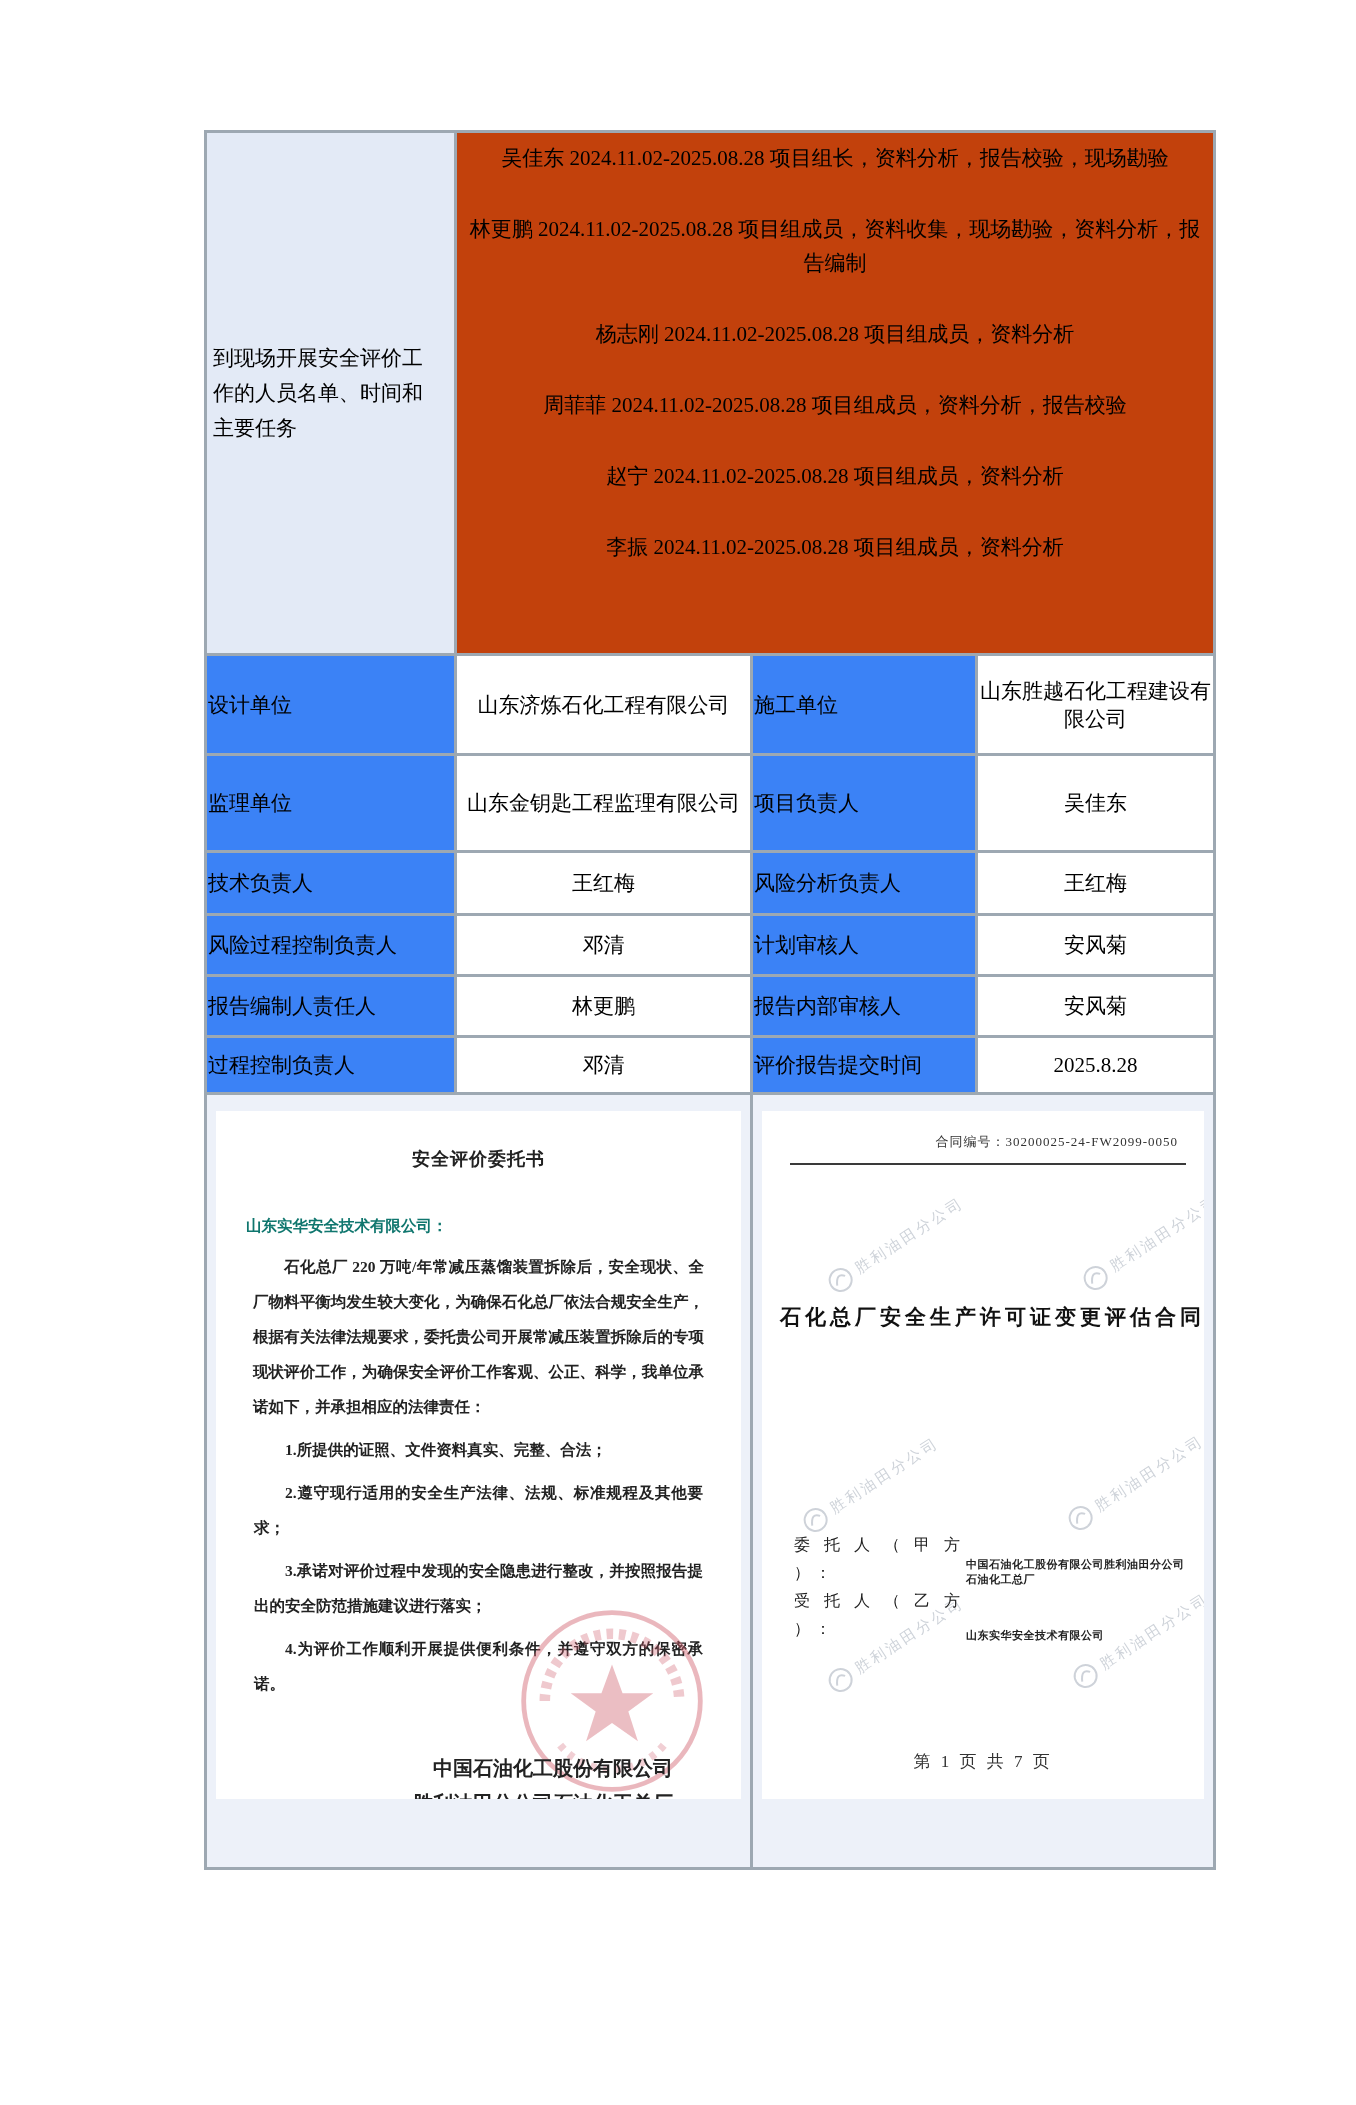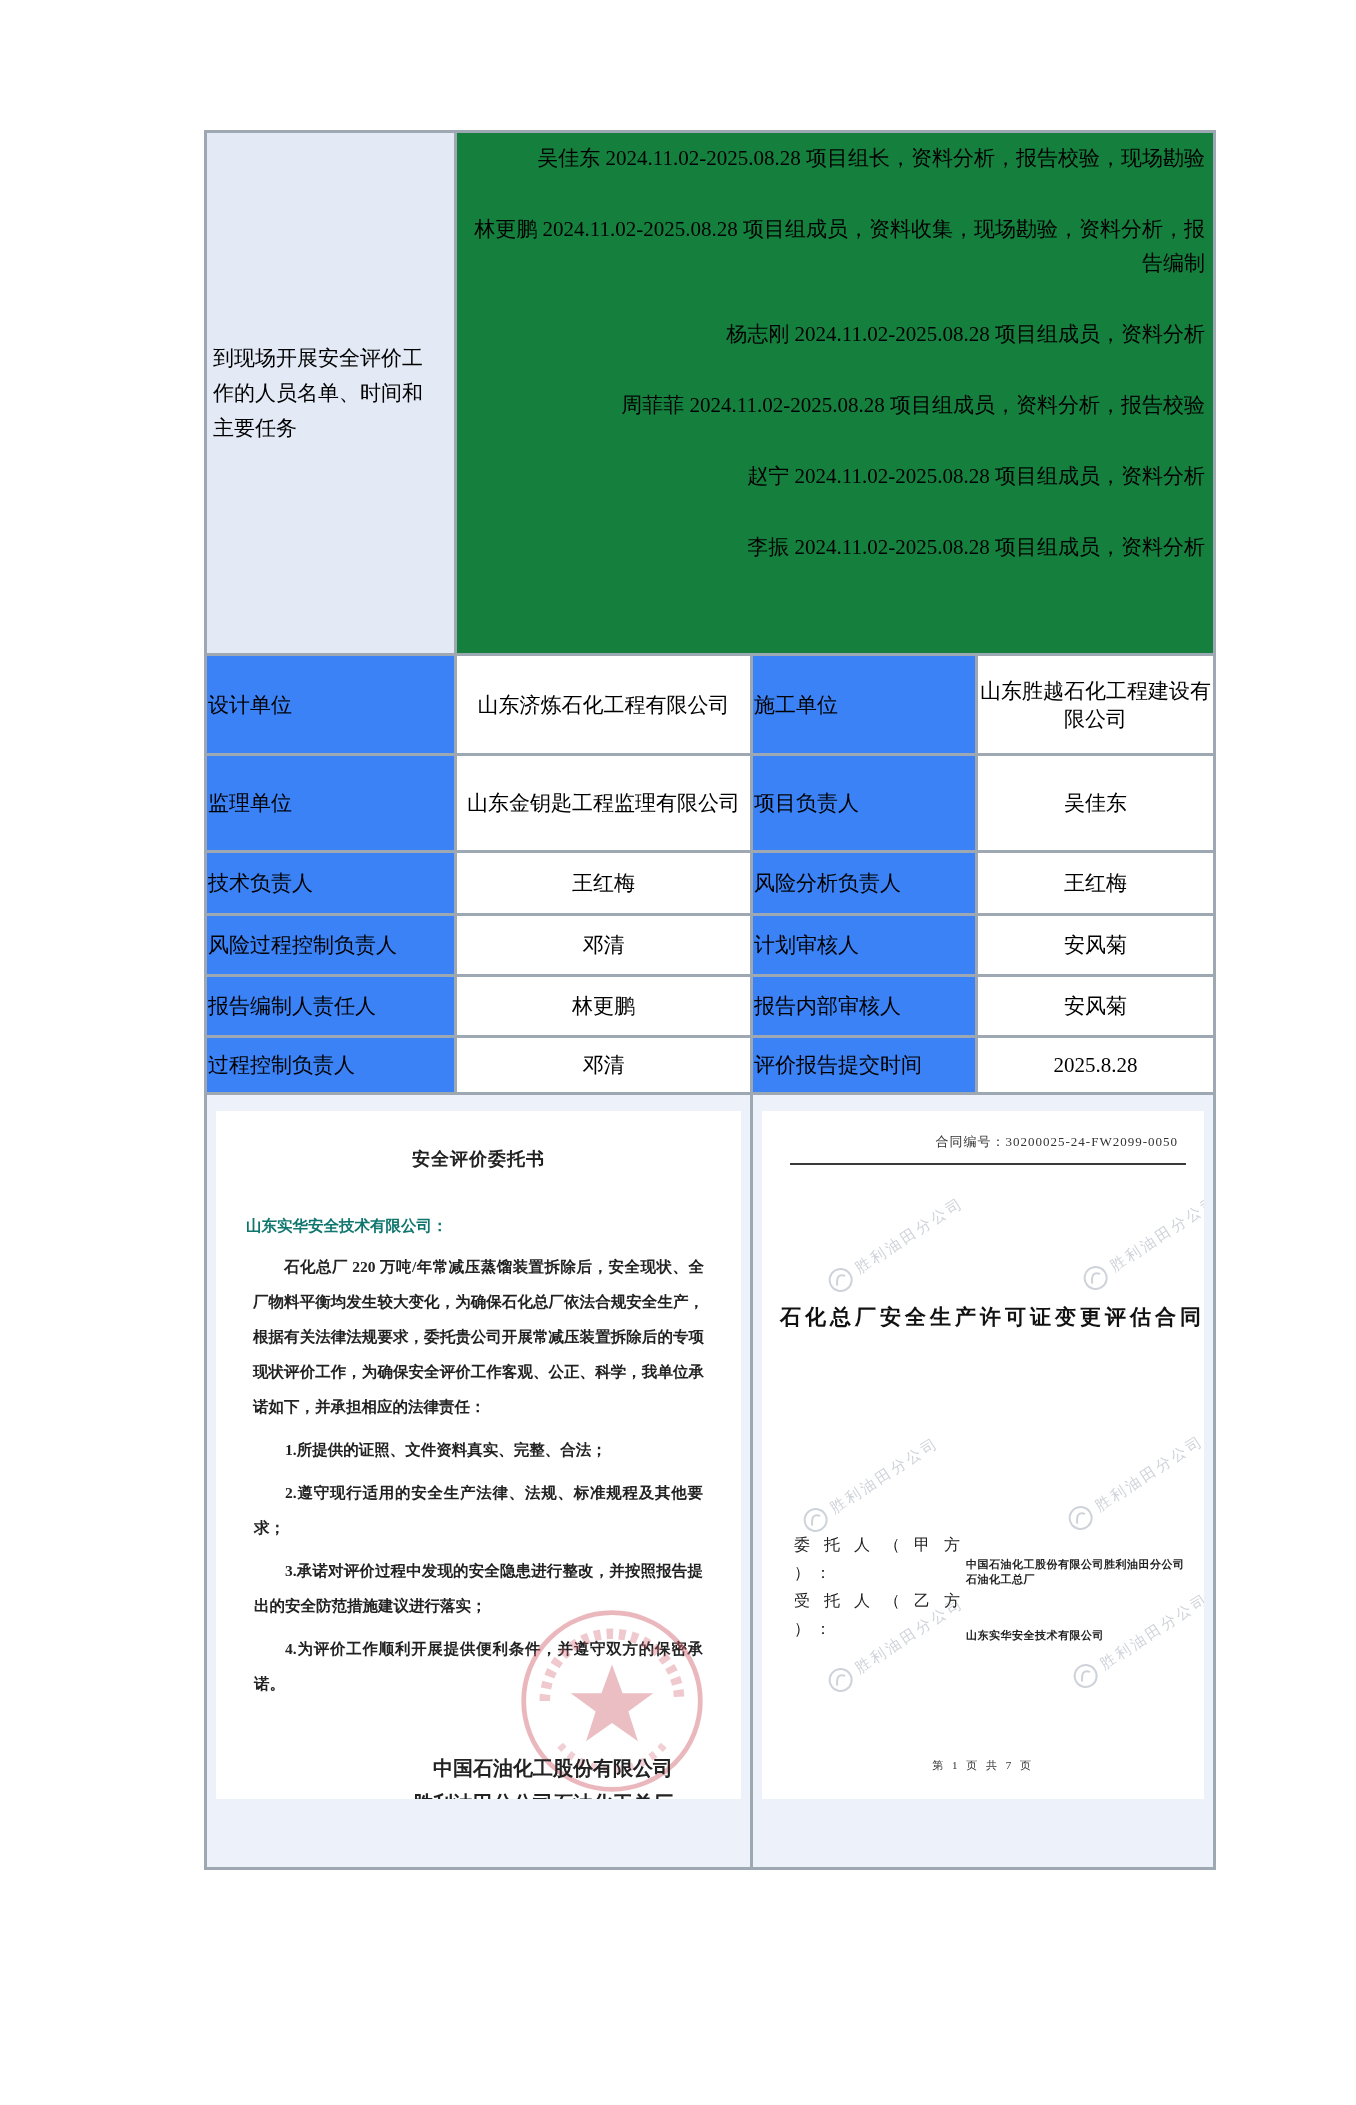--- a/index.html
+++ b/index.html
@@ -19,21 +19,21 @@
   }
   td.val {
     background:#ffffff; text-align:center; vertical-align:middle;
     font-size:21px; color:#000;
   }
   td.big-lbl {
     background:#e3eaf6; text-align:left; vertical-align:middle;
     font-size:21px; line-height:35px; padding:0 26px 0 6px; color:#000;
   }
   td.pcell {
-    background:#15803d; text-align:right; vertical-align:top;
+    background:#c2410c; text-align:center; vertical-align:top;
     padding:8px 8px 0 8px;
   }
   td.pcell p.entry { margin:0 0 37px 0; font-size:21px; line-height:34px; color:#000; }
   
   td.imgcell { background:#edf1f9; vertical-align:top; padding:16px 9px 26px 9px; }
   .page { position:relative; background:#ffffff; height:688px; overflow:hidden; }
   
   .left-page { padding:36px 30px 0 30px; box-sizing:border-box; }
   .letter-title { text-align:center; font-weight:bold; font-size:18px; color:#222; margin:0 0 40px 0; letter-spacing:1px; }
   .letter-addressee { font-size:15.5px; margin:4px 0 8px 0; line-height:30px; color:#0f766e; font-weight:bold; }
@@ -47,21 +47,21 @@
   .contract-no { text-align:right; font-size:13px; color:#333; padding-right:10px; letter-spacing:1px; }
   .contract-rule { border:none; border-top:2px solid #3a3a3a; margin:12px 2px 0 10px; }
   .contract-title {
     margin-top:138px; text-align:center; font-weight:bold; font-size:21px;
     letter-spacing:4px; color:#111; white-space:nowrap;
   }
   .parties { margin-top:200px; margin-left:14px; position:relative; z-index:2; }
   .party-row { display:flex; align-items:flex-end; }
   .party-label { width:172px; flex:0 0 172px; font-size:16px; letter-spacing:5px; line-height:28px; color:#222; }
   .party-value { font-size:11px; font-weight:bold; letter-spacing:.5px; line-height:15px; padding-top:7px; color:#222; }
-  .page-footer { position:absolute; left:0; right:0; bottom:26px; text-align:center; font-size:11px; letter-spacing:3px; color:#333; }
+  .page-footer { position:absolute; left:0; right:0; bottom:26px; text-align:center; font-size:17px; letter-spacing:3px; color:#333; }
   
   .wm {
     position:absolute; display:flex; align-items:center; gap:6px;
     transform:rotate(-33deg); color:#c2c8d0; opacity:.8; z-index:0;
     font-size:15px; letter-spacing:3px; white-space:nowrap;
   }
   .wm svg { flex:0 0 auto; }
 </style>
 </head>
 <body>

